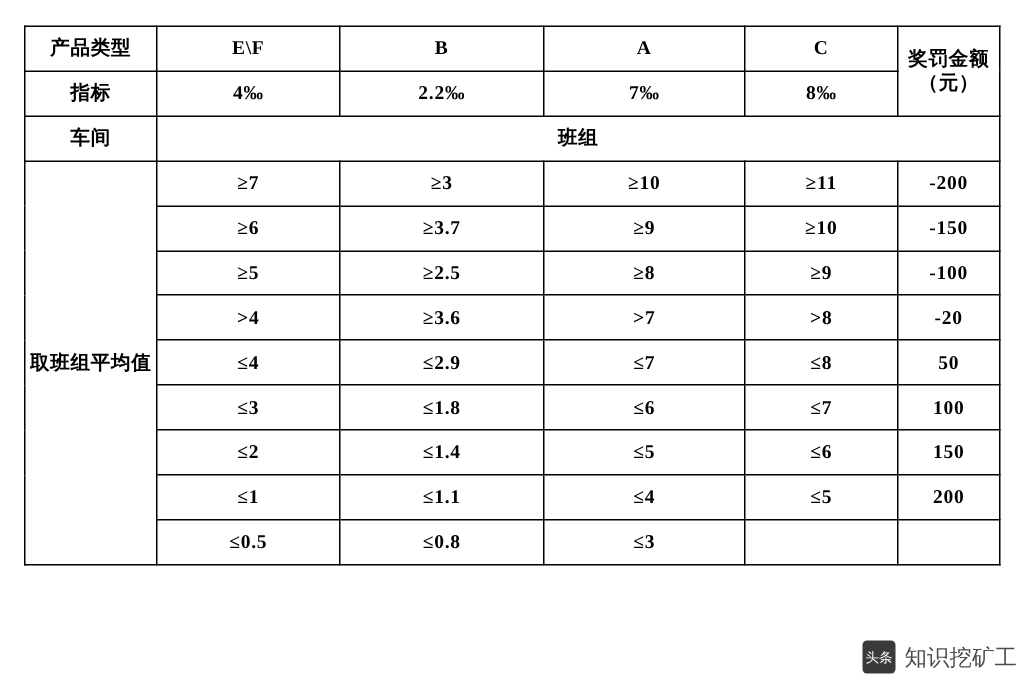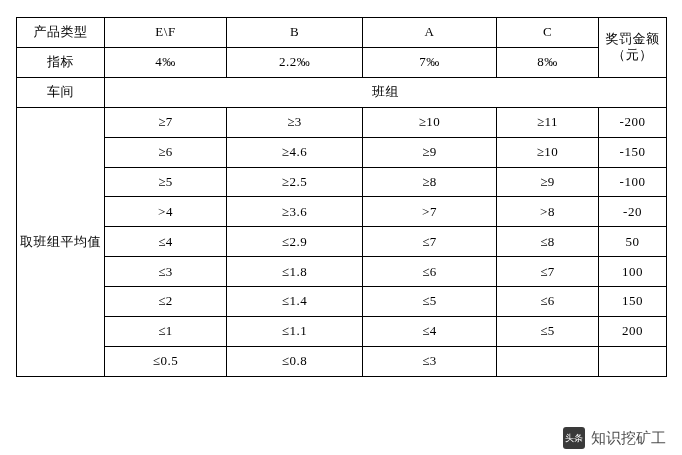--- a/index.html
+++ b/index.html
@@ -20,20 +20,21 @@
     left: 16px;
     top: 17px;
     width: 650px;
     height: 428px;
   }
   table.grid {
     border-collapse: collapse;
     table-layout: fixed;
     width: 650px;
     height: 360px;
+    font-weight: bold;
   }
   table.grid td {
     border: 1px solid #000000;
     text-align: center;
     vertical-align: middle;
     font-size: 13px;
     line-height: 1.25;
     padding: 2px 3px;
     font-family: "Liberation Serif", "DejaVu Serif", serif;
     letter-spacing: 0.5px;
@@ -59,21 +60,21 @@
   td.data-cell {
     font-size: 13px;
     font-family: "Liberation Serif", "DejaVu Serif", serif;
   }
   td.amount-cell {
     font-size: 13px;
     font-family: "Liberation Serif", "DejaVu Serif", serif;
   }
   .watermark {
     position: absolute;
-    right: 16px;
+    right: 4px;
     bottom: 6px;
     display: flex;
     align-items: center;
     gap: 6px;
     color: #3d3d3d;
     font-size: 15px;
     font-family: "Liberation Sans", "DejaVu Sans", sans-serif;
     opacity: 0.92;
   }
   .wm-logo {
@@ -131,21 +132,21 @@
       <tr>
         <td class="side-label" rowspan="9">取班组平均值</td>
         <td class="data-cell">≥7</td>
         <td class="data-cell">≥3</td>
         <td class="data-cell">≥10</td>
         <td class="data-cell">≥11</td>
         <td class="amount-cell">-200</td>
       </tr>
       <tr>
         <td class="data-cell">≥6</td>
-        <td class="data-cell">≥4.6</td>
+        <td class="data-cell">≥3.7</td>
         <td class="data-cell">≥9</td>
         <td class="data-cell">≥10</td>
         <td class="amount-cell">-150</td>
       </tr>
       <tr>
         <td class="data-cell">≥5</td>
         <td class="data-cell">≥2.5</td>
         <td class="data-cell">≥8</td>
         <td class="data-cell">≥9</td>
         <td class="amount-cell">-100</td>

